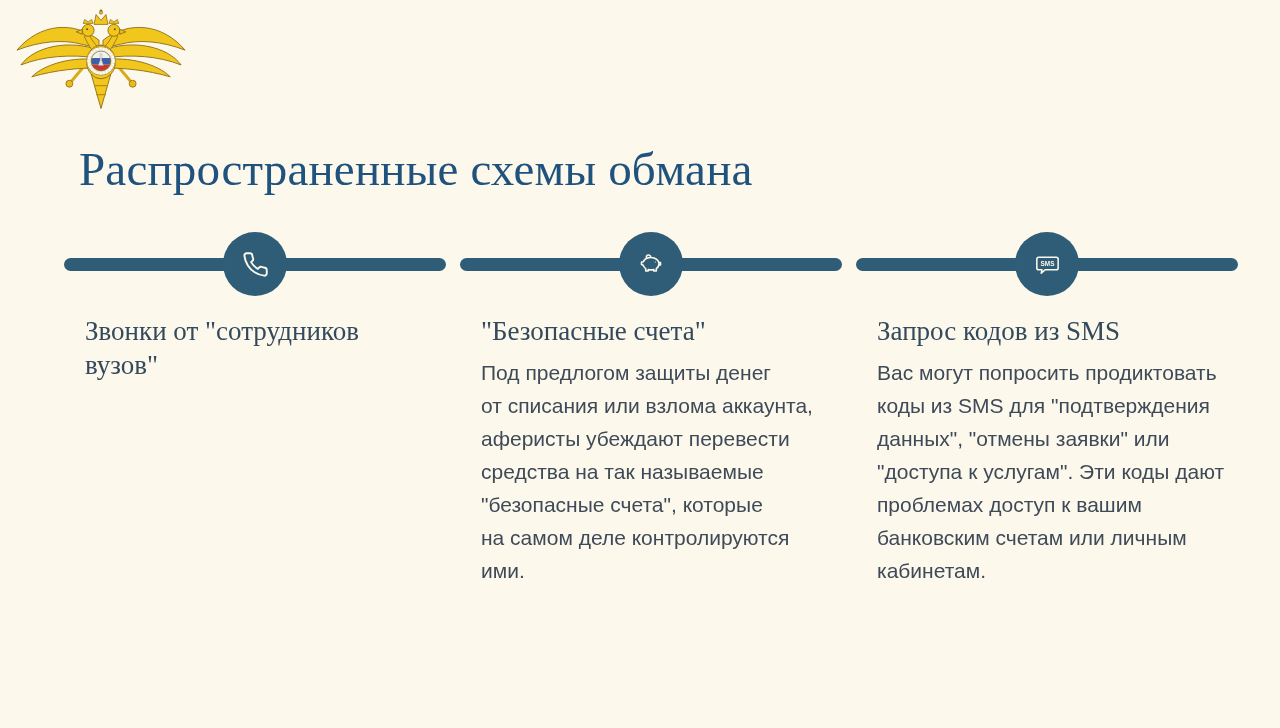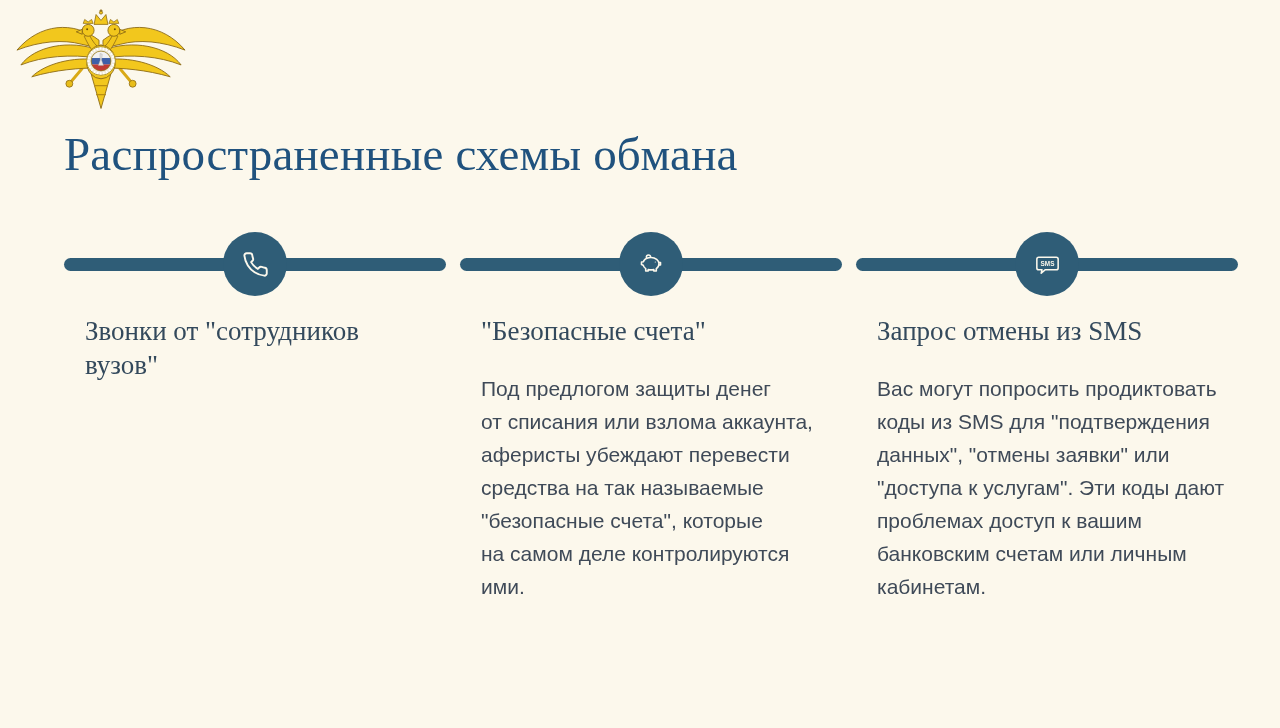--- a/index.html
+++ b/index.html
@@ -19,21 +19,21 @@
     top: 8px;
     width: 178px;
     height: 104px;
   }
 
   
   .page-title {
     position: absolute;
     left: 64px;
     top: 126px;
-    margin: 0;
+    margin: 15px;
     font-family: "Liberation Serif", serif;
     font-weight: 500;
     font-size: 47px;
     line-height: 56px;
     letter-spacing: 0.2px;
     color: #20527E;
     white-space: nowrap;
   }
 
   
@@ -73,21 +73,21 @@
   .col-heading {
     margin: 18px 0 0 0;
     font-family: "Liberation Serif", serif;
     font-weight: 400;
     font-size: 27px;
     line-height: 34px;
     color: #33495C;
     white-space: pre-line;
   }
   .col-body {
-    margin: 24px 0 0 0;
+    margin: 8px 0 0 0;
     font-size: 21px;
     line-height: 33px;
     color: #3F4A58;
     white-space: pre-line;
   }
 </style>
 </head>
 <body>
 
 <div class="stage">
@@ -220,21 +220,21 @@
         <div class="timeline-circle">
           <span>
             <svg width="31" height="31" viewBox="0 0 32 32" fill="none" stroke="#FCF8EC" stroke-width="1.6" stroke-linecap="round" stroke-linejoin="round">
               <path d="M7 8.5 h18 a2 2 0 0 1 2 2 v9 a2 2 0 0 1 -2 2 h-11.5 l-4 3.5 l0.8 -3.5 h-3.3 a2 2 0 0 1 -2 -2 v-9 a2 2 0 0 1 2 -2 z"></path>
               <text x="16" y="17.6" text-anchor="middle" font-family="Liberation Sans, sans-serif" font-size="6.6" font-weight="bold" fill="#FCF8EC" stroke="none">SMS</text>
             </svg>
           </span>
         </div>
       </div>
       <div class="col-text">
-        <h2 class="col-heading">Запрос отмены из SMS</h2>
+        <h2 class="col-heading">Запрос кодов из SMS</h2>
         <p class="col-body">Вас могут попросить продиктовать
 коды из SMS для "подтверждения
 данных", "отмены заявки" или
 "доступа к услугам". Эти коды дают
 проблемах доступ к вашим
 банковским счетам или личным
 кабинетам.</p>
       </div>
     </div>
 

